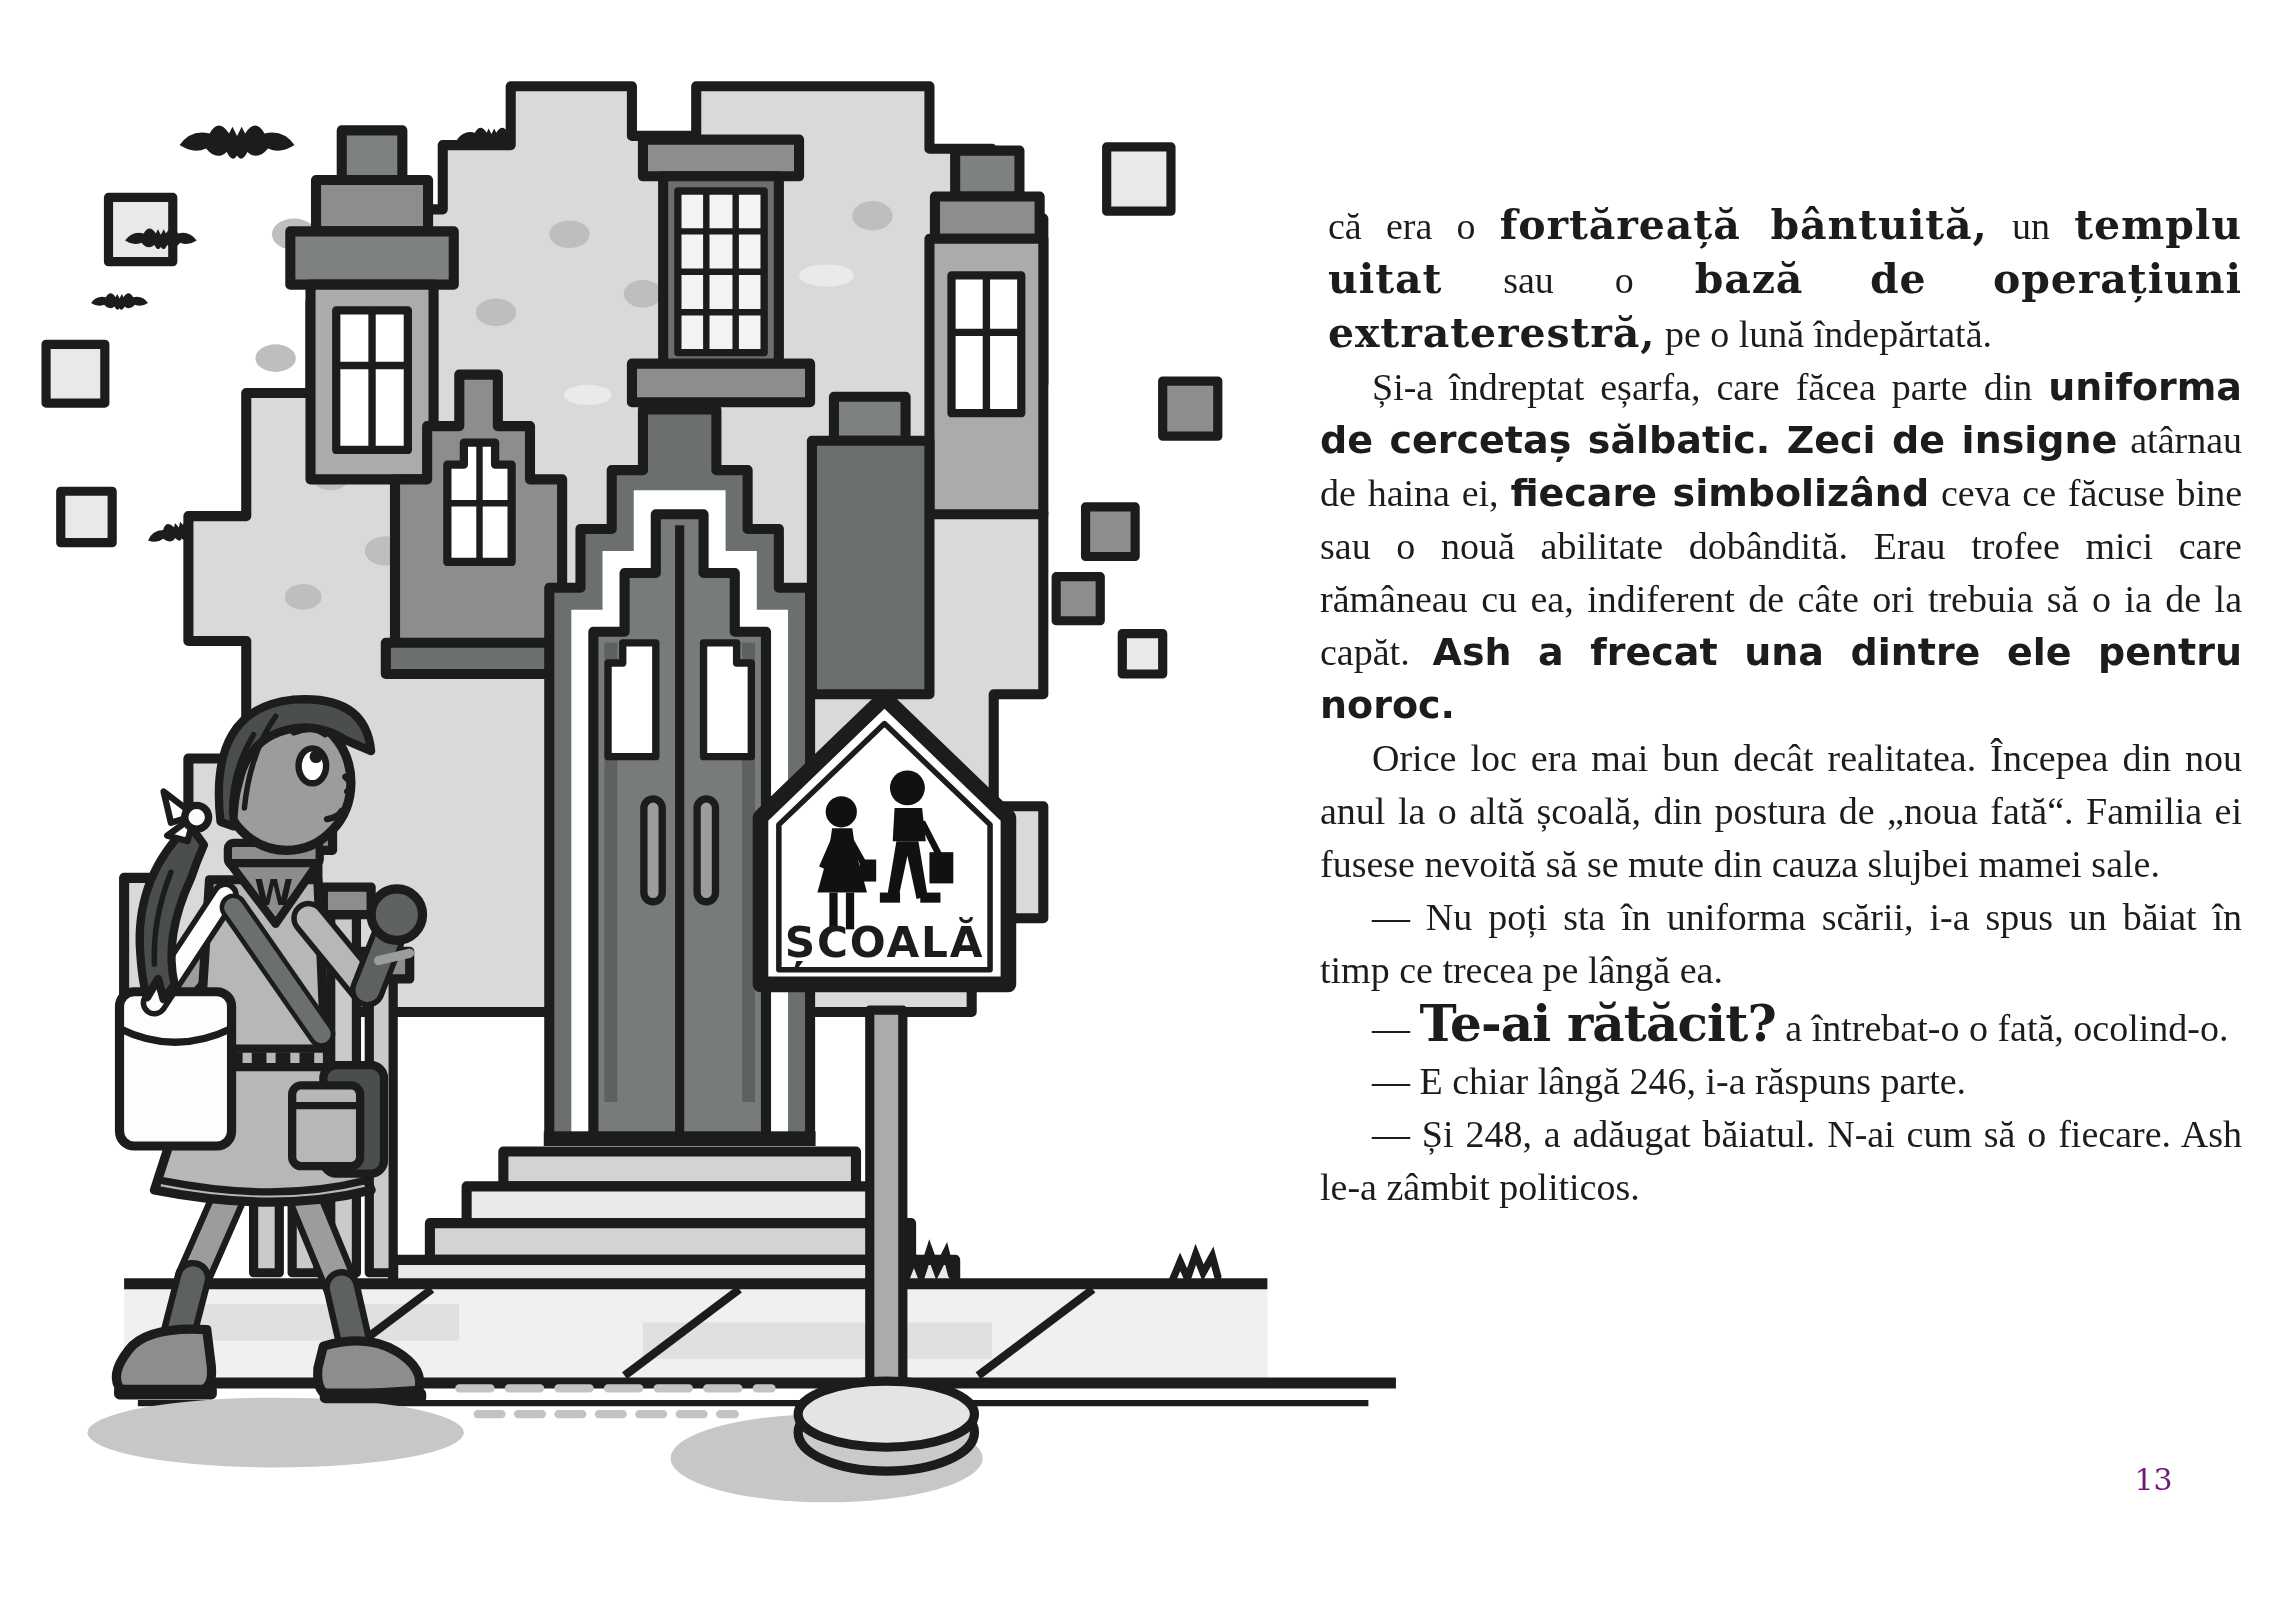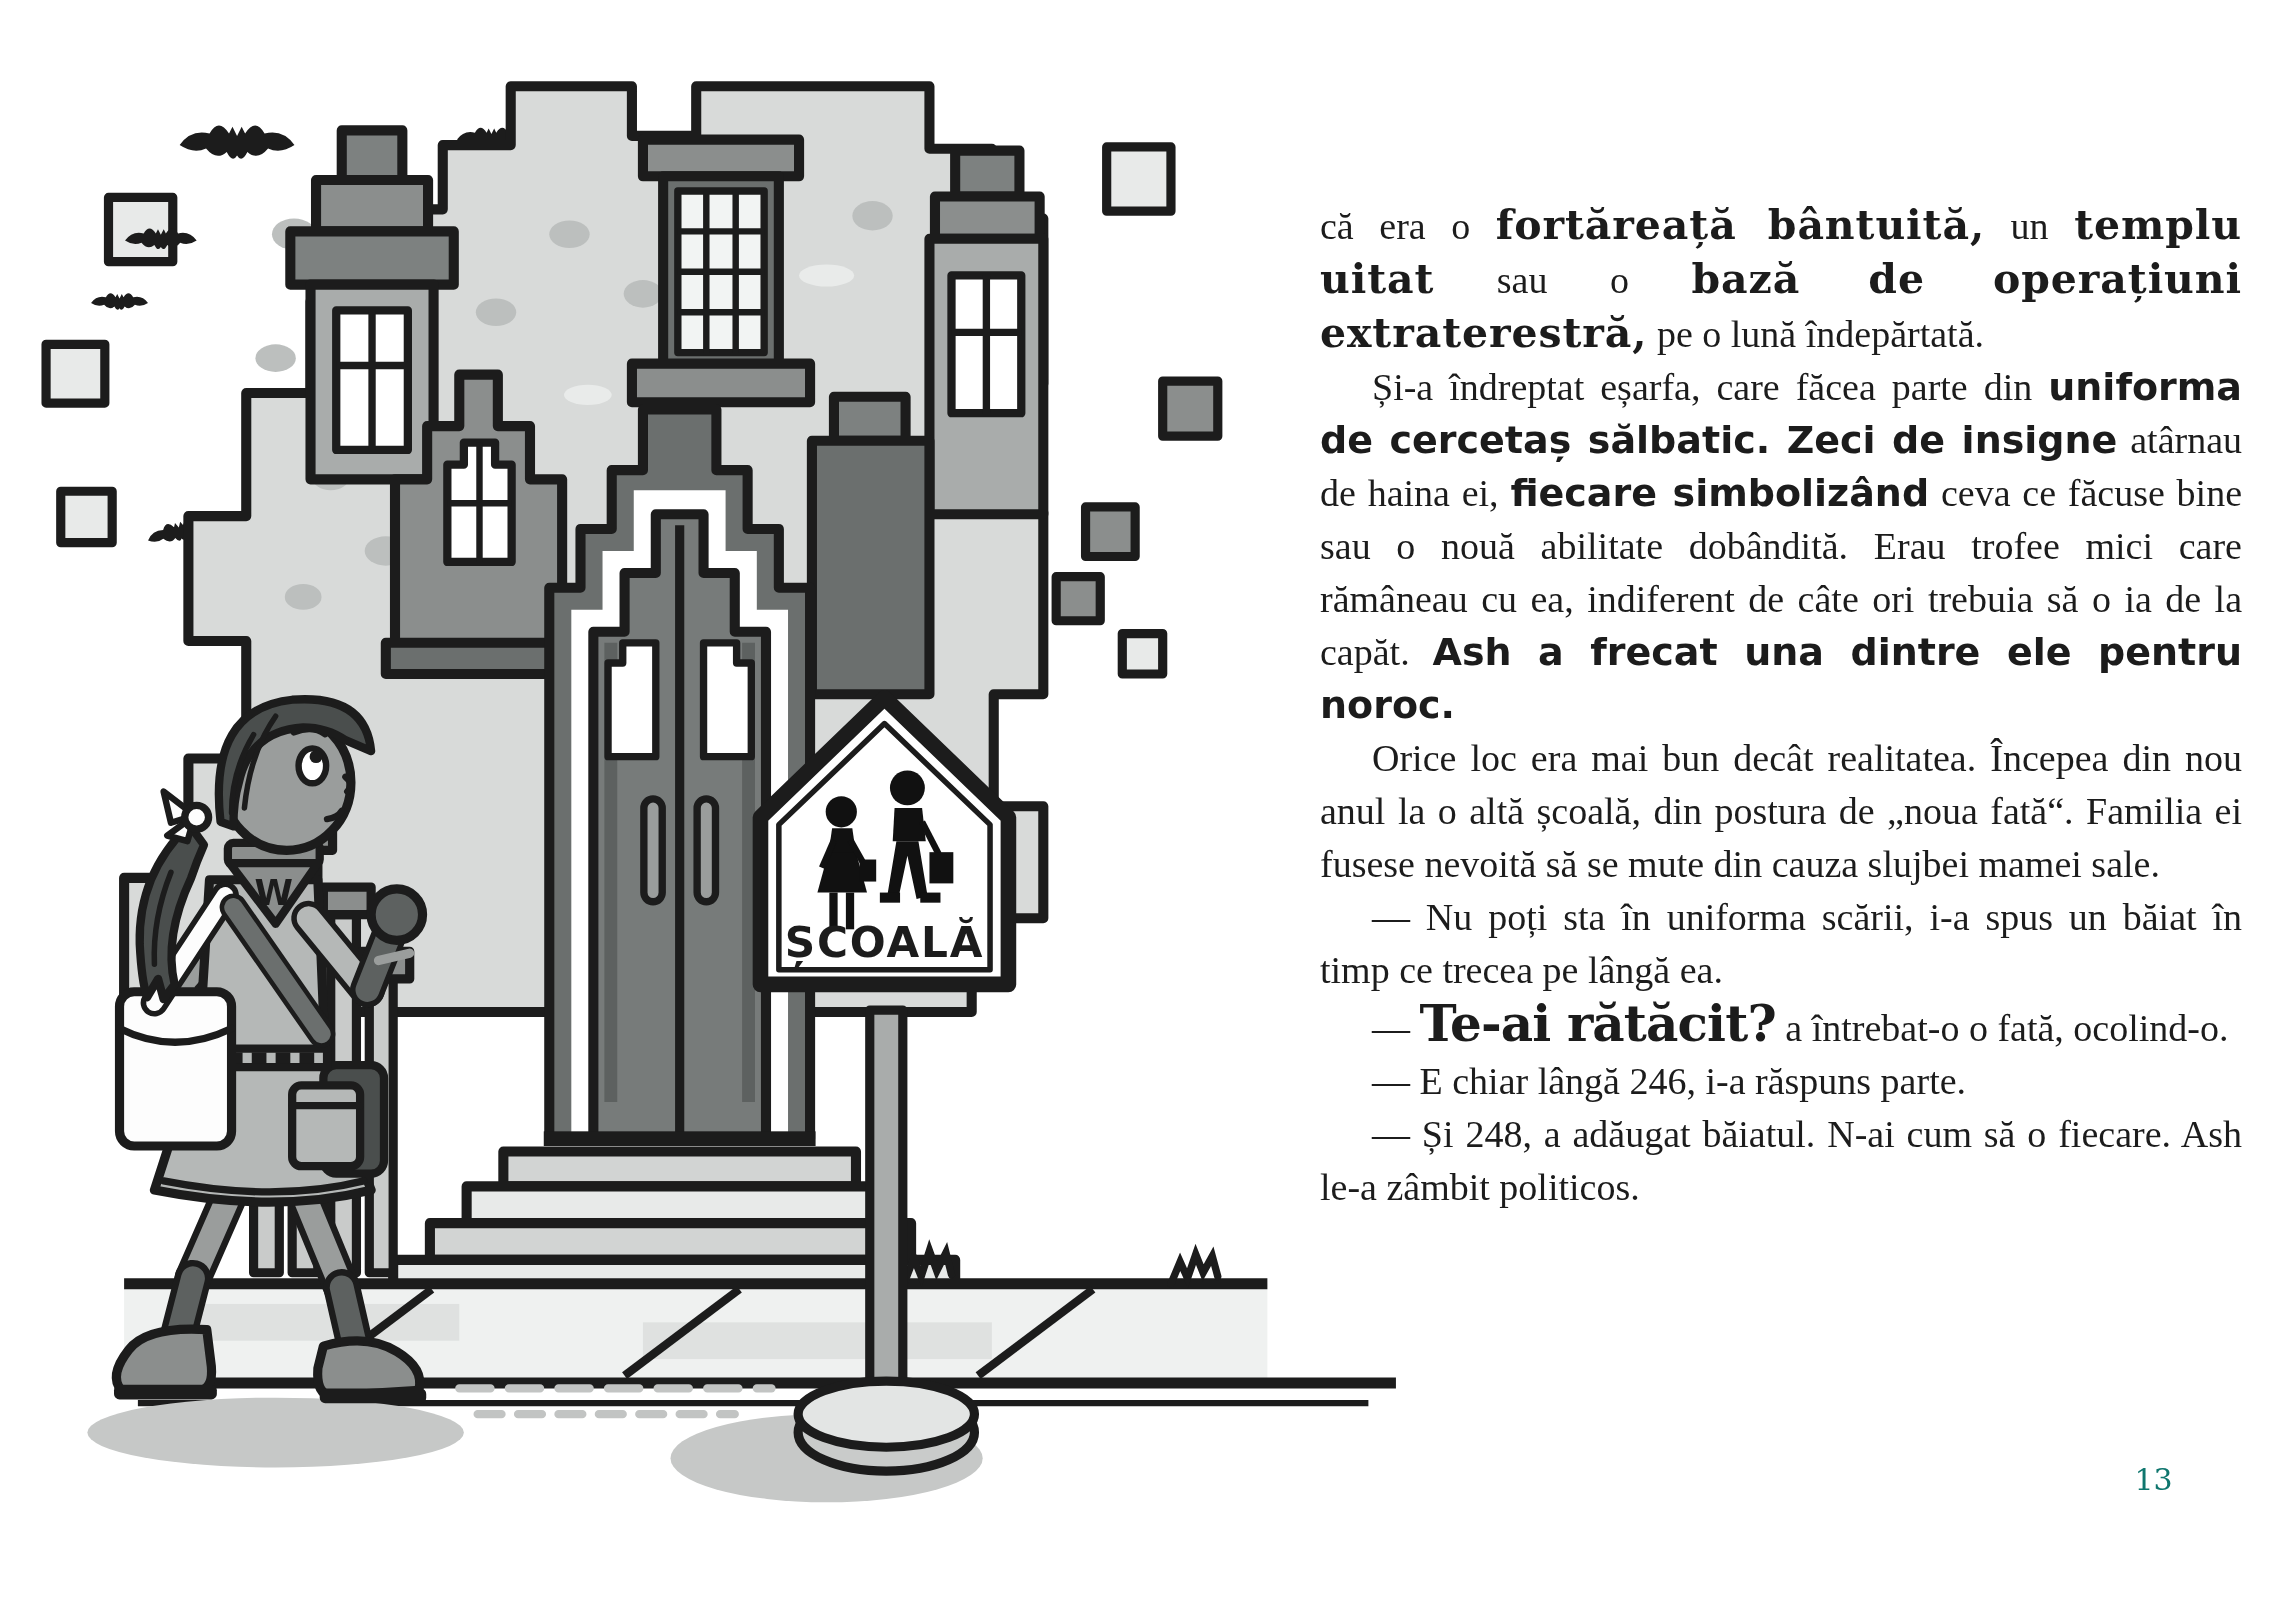--- a/index.html
+++ b/index.html
@@ -7,27 +7,27 @@
     position:relative;width:2296px;height:1607px;background:#ffffff;
     overflow:hidden;font-family:"Liberation Serif",serif;color:#1c1c1c;
   }
   #illu{position:absolute;left:0;top:0;width:2296px;height:1607px;}
   .text-column{
     position:absolute;left:1320px;top:199px;width:922px;
     font-family:"Liberation Serif",serif;font-size:38px;line-height:53px;
     text-align:justify;color:#1c1c1c;
   }
   .text-column p{margin:0;text-indent:52px;}
-  .text-column p.no-indent{text-indent:0;}
+  .text-column p.no-indent{text-indent:0;margin-left:8px;}
   .seg-display{font-family:"DejaVu Serif",serif;font-weight:700;font-size:41px;letter-spacing:0.9px;}
   .seg-bold-round{font-family:"DejaVu Sans",sans-serif;font-weight:800;font-size:38px;}
   .seg-marker{font-family:"DejaVu Serif",serif;font-weight:700;font-size:50px;letter-spacing:-0.9px;}
   .folio{
     position:absolute;left:2112px;top:1462px;width:83px;text-align:center;
-    font-family:"DejaVu Serif",serif;font-size:30px;color:#0f766e;
+    font-family:"DejaVu Serif",serif;font-size:30px;color:#701a75;
   }
   svg text.sign-label{font-family:"DejaVu Sans",sans-serif;font-weight:800;font-size:46px;letter-spacing:2px;fill:#1c1c1c;}
   svg text.emblem{font-family:"DejaVu Sans",sans-serif;font-weight:800;font-size:38px;fill:#1c1c1c;}
 </style>
 </head>
 <body>
 
 <div id="page">
 
   <svg id="illu" viewBox="0 0 2500 1750">

